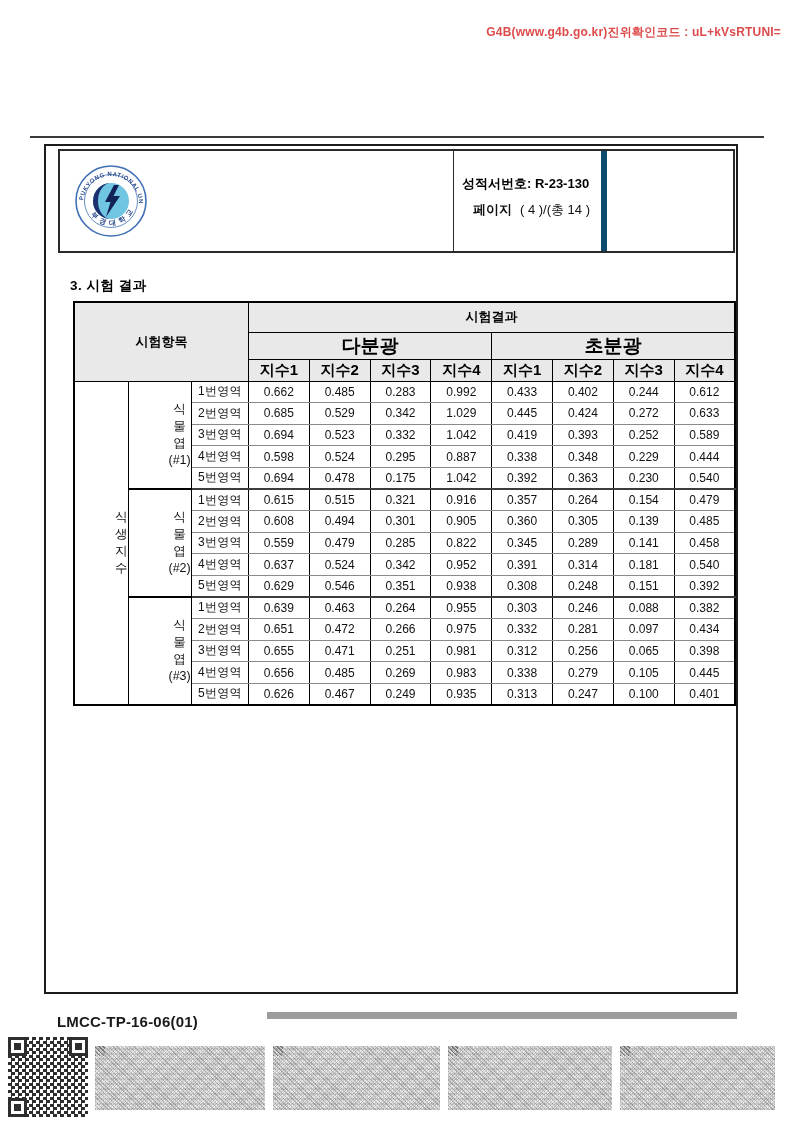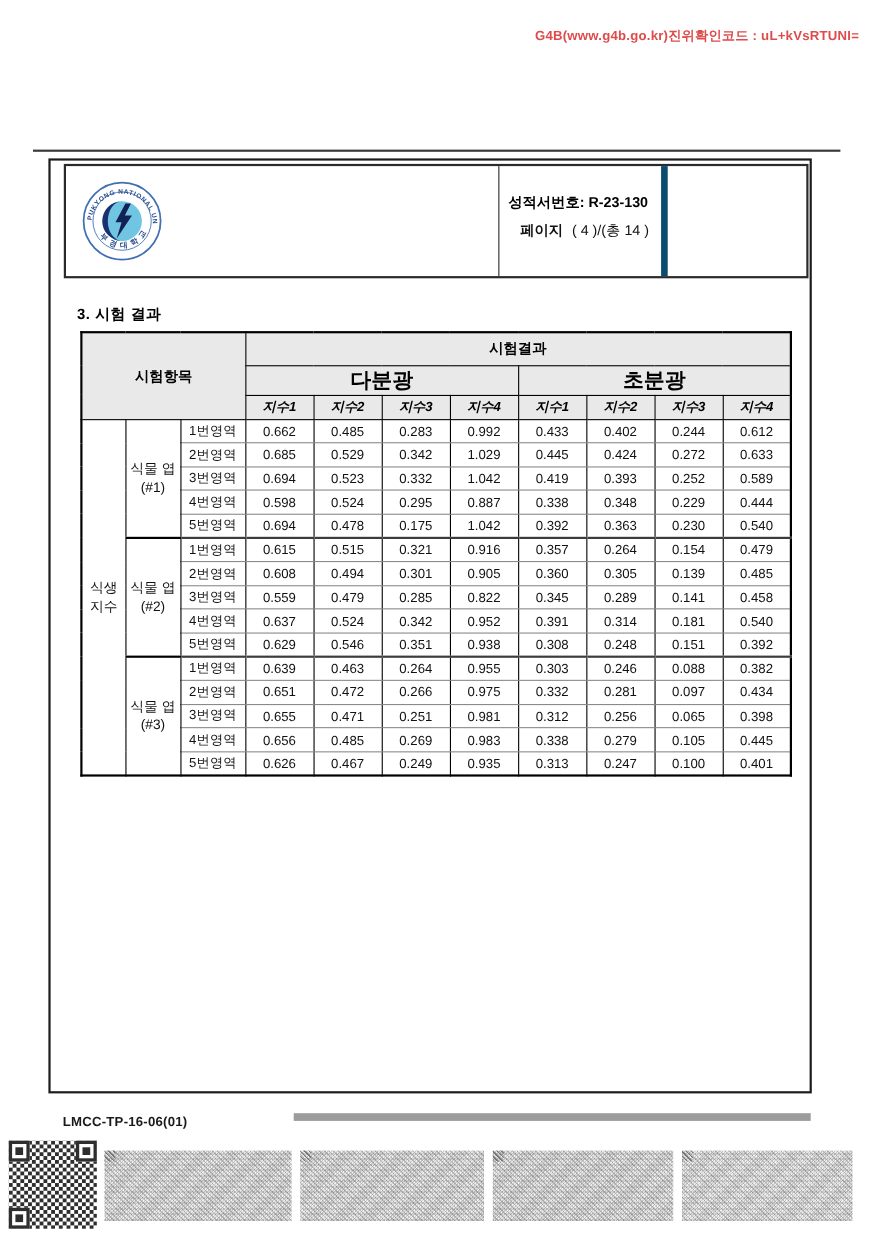--- a/index.html
+++ b/index.html
@@ -50,32 +50,32 @@
 
   
   .sec-head { position:absolute; left:24px; top:131px; font-size:13.5px; font-weight:bold; color:#000; letter-spacing:0.5px;text-align:center; }
 
   
   .rtable { position:absolute; left:27px; top:155px; border-collapse:collapse; table-layout:fixed; background:#fff; border:2px solid #000; }
   .rtable td, .rtable th { border:1px solid #000; text-align:center; vertical-align:middle; overflow:hidden; }
   .rtable th { background:#e9e9e9; font-weight:bold; color:#000; }
   th.h1 { height:30px; font-size:13px; }
   th.h2 { height:25px; font-size:19px; }
-  th.h3 { height:22px; font-size:12px;font-style:italic; }
+  th.h3 { height:22px; font-size:15px; }
   th.item-h { font-size:13px; }
   tr.data td { height:21.6px; font-size:12px; border-top:1px solid #8a8a8a; border-bottom:1px solid #8a8a8a; }
   tr.data td.c-grp, tr.data td.c-vert { font-size:12.5px; border-top-color:#000; border-bottom-color:#000; }
   tr.first-data td { border-top:1px solid #000; }
   tr.grp-start td { border-top:2px solid #3c3c3c; }
   .rtable tr.data:last-child td { border-bottom:1px solid #000; }
   td.c-reg { font-size:12px; letter-spacing:0.2px; }
-  td.c-grp div, td.c-vert div { line-height:1.35; }
-
-  
-  .doc-code { position:absolute; left:57px; top:1013px; font-size:12px; font-weight:bold; color:#1a1a1a; letter-spacing:0.2px; }
+  td.c-grp div, td.c-vert div { line-height:1.35;padding-left:40px; }
+
+  
+  .doc-code { position:absolute; left:57px; top:1013px; font-size:15px; font-weight:bold; color:#1a1a1a; letter-spacing:0.2px; }
   .gray-bar { position:absolute; left:267px; top:1012px; width:470px; height:7px; background:#9c9c9c; }
 
   
   .qr { position:absolute; left:8px; top:1037px; width:80px; height:80px;
         background:repeating-conic-gradient(#2e2e2e 0% 25%, #ffffff 0% 50%);
         background-size:7px 7px; }
   .qr .finder { position:absolute; width:19px; height:19px; border:3px solid #2e2e2e; background:#fff; }
   .qr .finder::after { content:""; position:absolute; inset:3px; background:#2e2e2e; }
   .qr .f-tl { left:0; top:0; }
   .qr .f-tr { right:0; top:0; }

